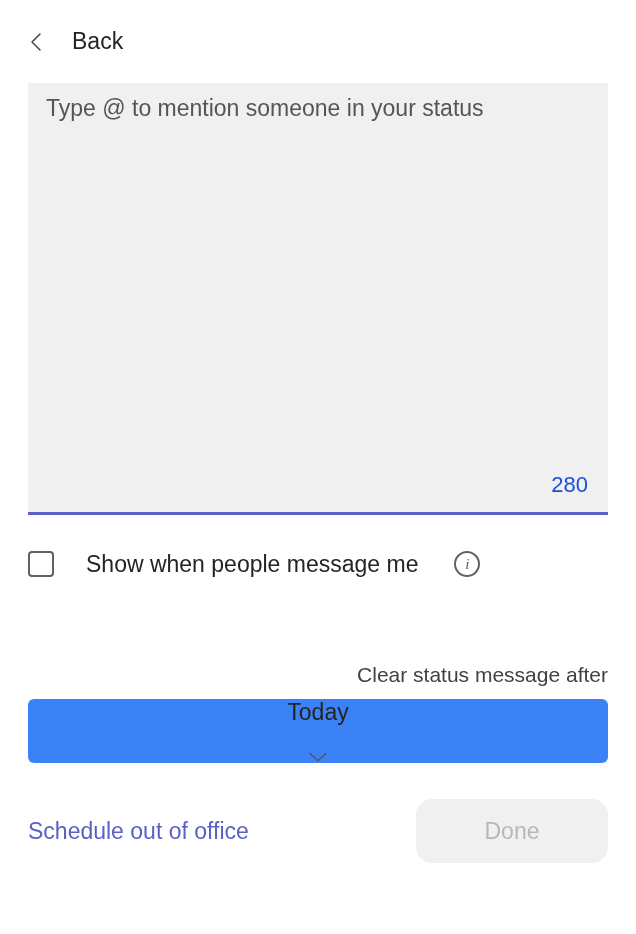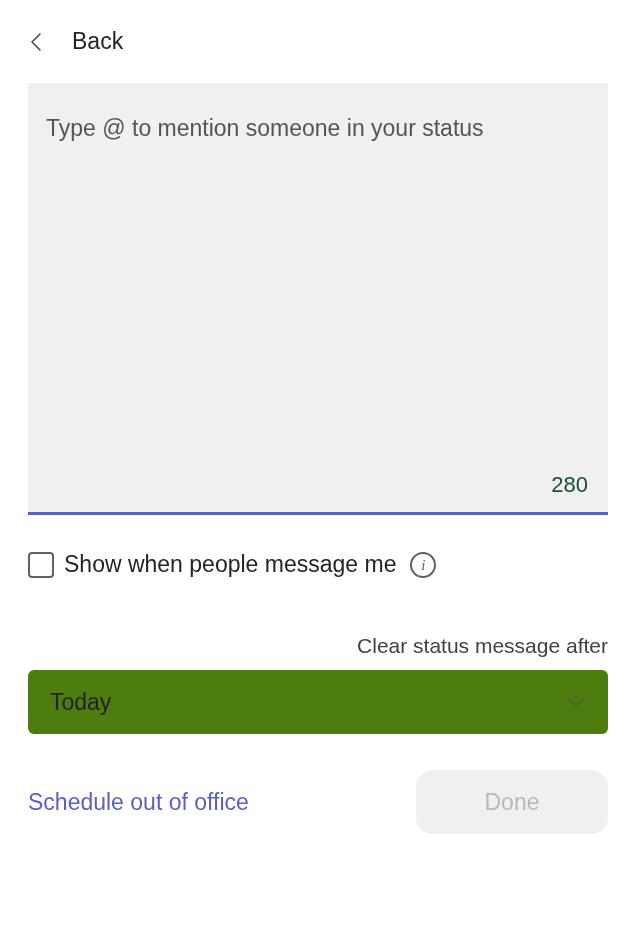--- a/index.html
+++ b/index.html
@@ -47,40 +47,40 @@
       border-bottom: 3px solid #5b5fc7;
       margin-bottom: 36px;
     }
     .status-textarea {
       width: 100%;
       height: 100%;
       border: none;
       background: transparent;
       resize: none;
       outline: none;
-      padding: 32px 18px;
+      padding: 12px 18px;
       font-size: 23px;
       font-family: inherit;
       color: #242424;
     }
     .status-textarea::placeholder {
       color: #555555;
     }
     .char-count {
       position: absolute;
       bottom: 14px;
       right: 20px;
       font-size: 22px;
-      color: #14532d;
+      color: #1d4ed8;
     }
     .checkbox-row {
       display: flex;
-      align-items: flex-end;
-      gap: 10px;
-      margin-bottom: 56px;
+      align-items: flex-start;
+      gap: 32px;
+      margin-bottom: 85px;
     }
     .checkbox {
       width: 26px;
       height: 26px;
       border: 2px solid #616161;
       border-radius: 4px;
       cursor: pointer;
       flex-shrink: 0;
     }
     .checkbox-label {
@@ -106,29 +106,30 @@
     .section-label {
       font-size: 21px;
       color: #424242;
       margin-bottom: 12px;
       font-weight: 400;
       text-align: right;
     }
     .dropdown {
       width: 100%;
       height: 64px;
-      background: #4d7c0f;
+      background: #3b82f6;
       border: none;
       border-radius: 6px;
       display: flex;
       align-items: center;
       justify-content: space-between;
       padding: 0 22px;
       cursor: pointer;
       margin-bottom: 36px;
+      flex-direction: column;
     }
     .dropdown-value {
       font-size: 23px;
       color: #242424;
     }
     .chevron-down {
       width: 20px;
       height: 12px;
       display: flex;
       align-items: center;

